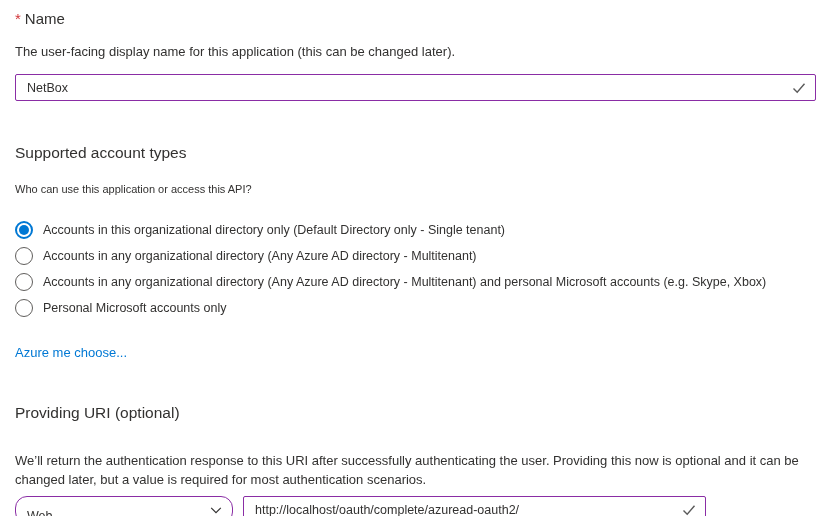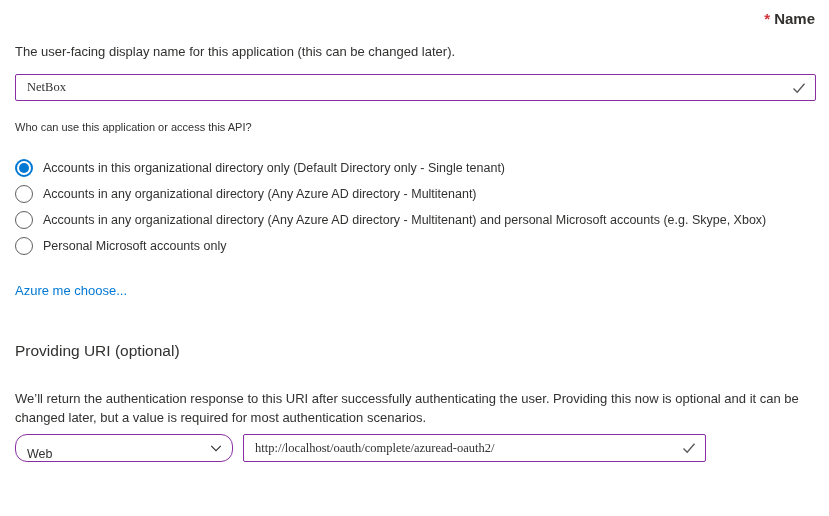--- a/index.html
+++ b/index.html
@@ -12,29 +12,29 @@
   }
   *{box-sizing:border-box;}
   html,body{margin:0;padding:0;}
   body{
     width:829px;height:516px;background:#ffffff;
     font-family:"Liberation Sans", sans-serif;color:var(--text);
     overflow:hidden;
   }
   .page{padding:9px 14px 0 15px;}
 
-  .field-label{font-size:15px;font-weight:700;line-height:19px;text-align:right;}
+  .field-label{font-size:15px;font-weight:400;line-height:19px;}
   .req{color:var(--req);margin-right:4px;}
 
   .desc{font-size:13px;line-height:16px;margin-top:16px;color:var(--text);}
 
   .input-wrap{position:relative;margin-top:14px;}
   .input-wrap input{
     width:100%;height:27px;border:1px solid var(--accent);border-radius:2px;
-    padding:0 32px 0 11px;font-family:Liberation Serif, serif;
+    padding:0 32px 0 11px;font-family:Liberation Sans, sans-serif;
     font-size:12.5px;color:var(--text);outline:none;background:#fff;
   }
   .input-wrap .check{
     position:absolute;right:9px;top:50%;transform:translateY(-50%);
     display:flex;align-items:center;pointer-events:none;
   }
   .name-input-wrap{width:801px;}
 
   .section-title{font-size:15.5px;font-weight:400;line-height:20px;margin-top:42px;}
   .question{font-size:11px;line-height:16px;margin-top:18px;}
@@ -79,20 +79,21 @@
   <div class="input-wrap name-input-wrap">
     <input type="text" aria-label="Name" value="NetBox" style="">
     <span class="check">
       <svg width="16" height="16" viewBox="0 0 16 16">
         <path d="M2.5 8.5 L6.2 12.2 L13.5 3.8" fill="none" stroke="#5a5a5a" stroke-width="1.4"></path>
       </svg>
     </span>
   </div>
 
   
+  <div class="section-title">Supported account types</div>
   <div class="question">Who can use this application or access this API?</div>
 
   <div class="radio-list">
     <div class="radio-row">
       <span class="radio selected"></span>
       <span class="radio-label">Accounts in this organizational directory only (Default Directory only - Single tenant)</span>
     </div>
     <div class="radio-row">
       <span class="radio"></span>
       <span class="radio-label">Accounts in any organizational directory (Any Azure AD directory - Multitenant)</span>

